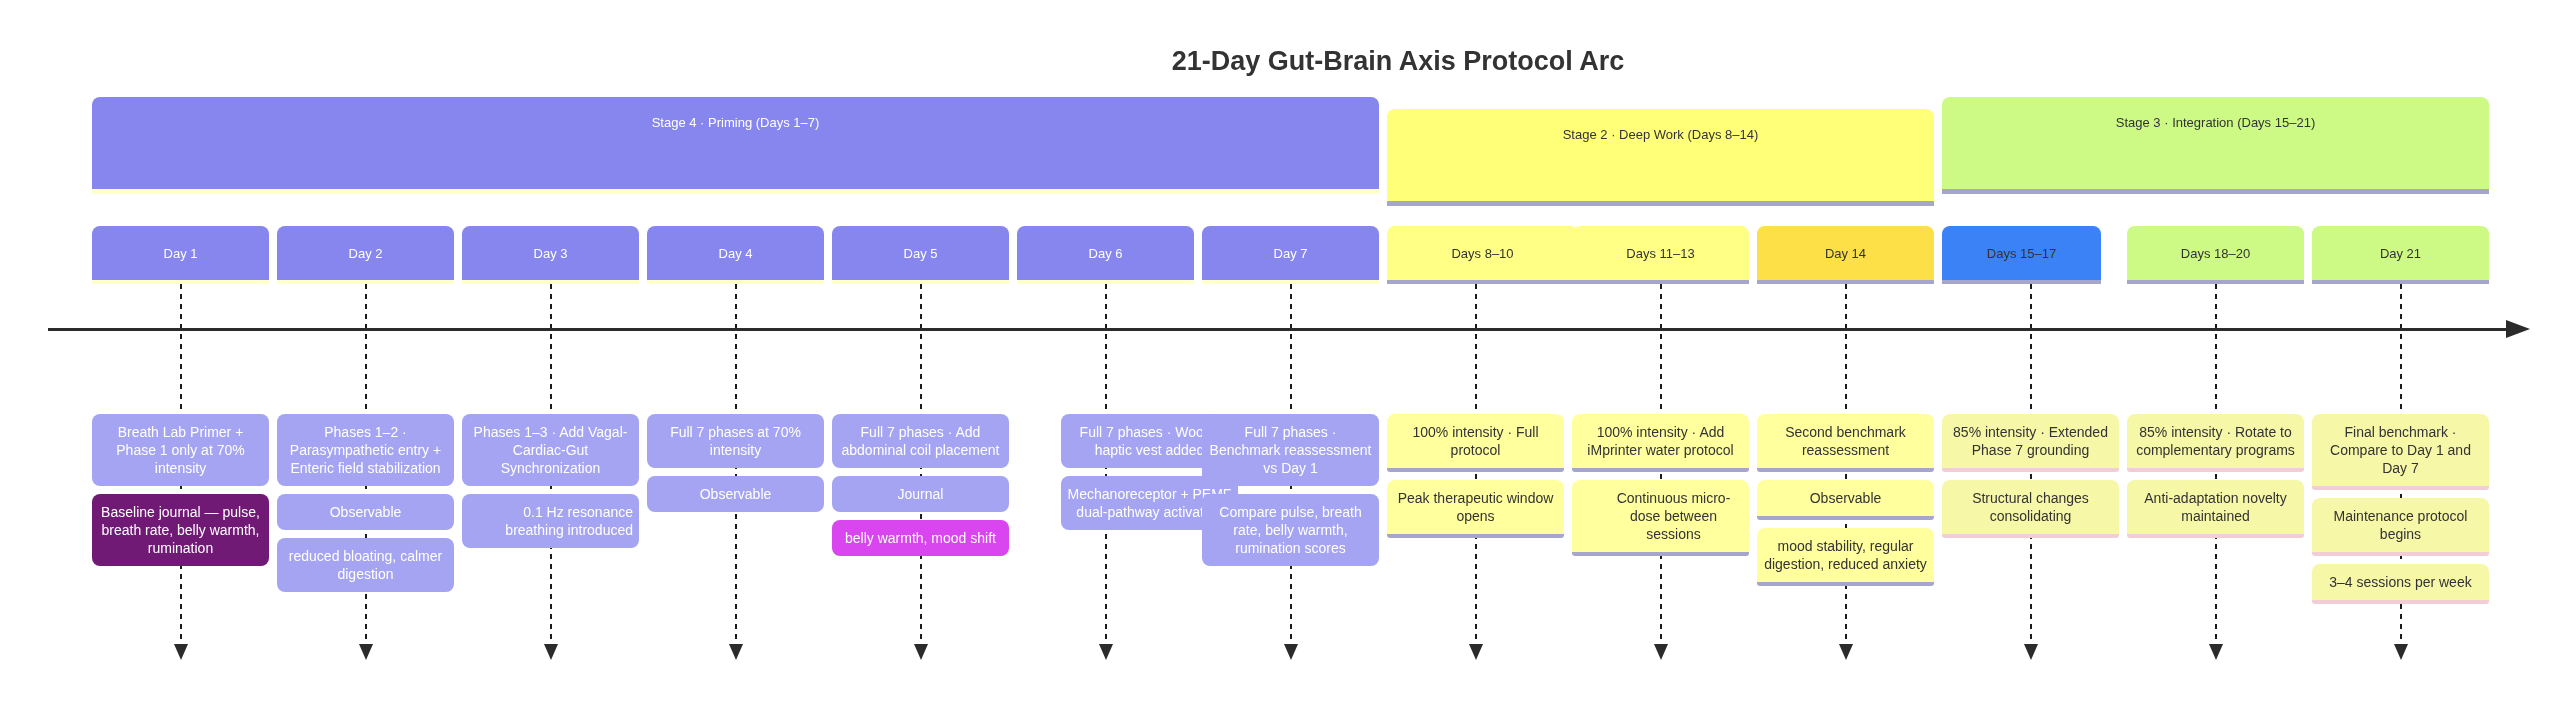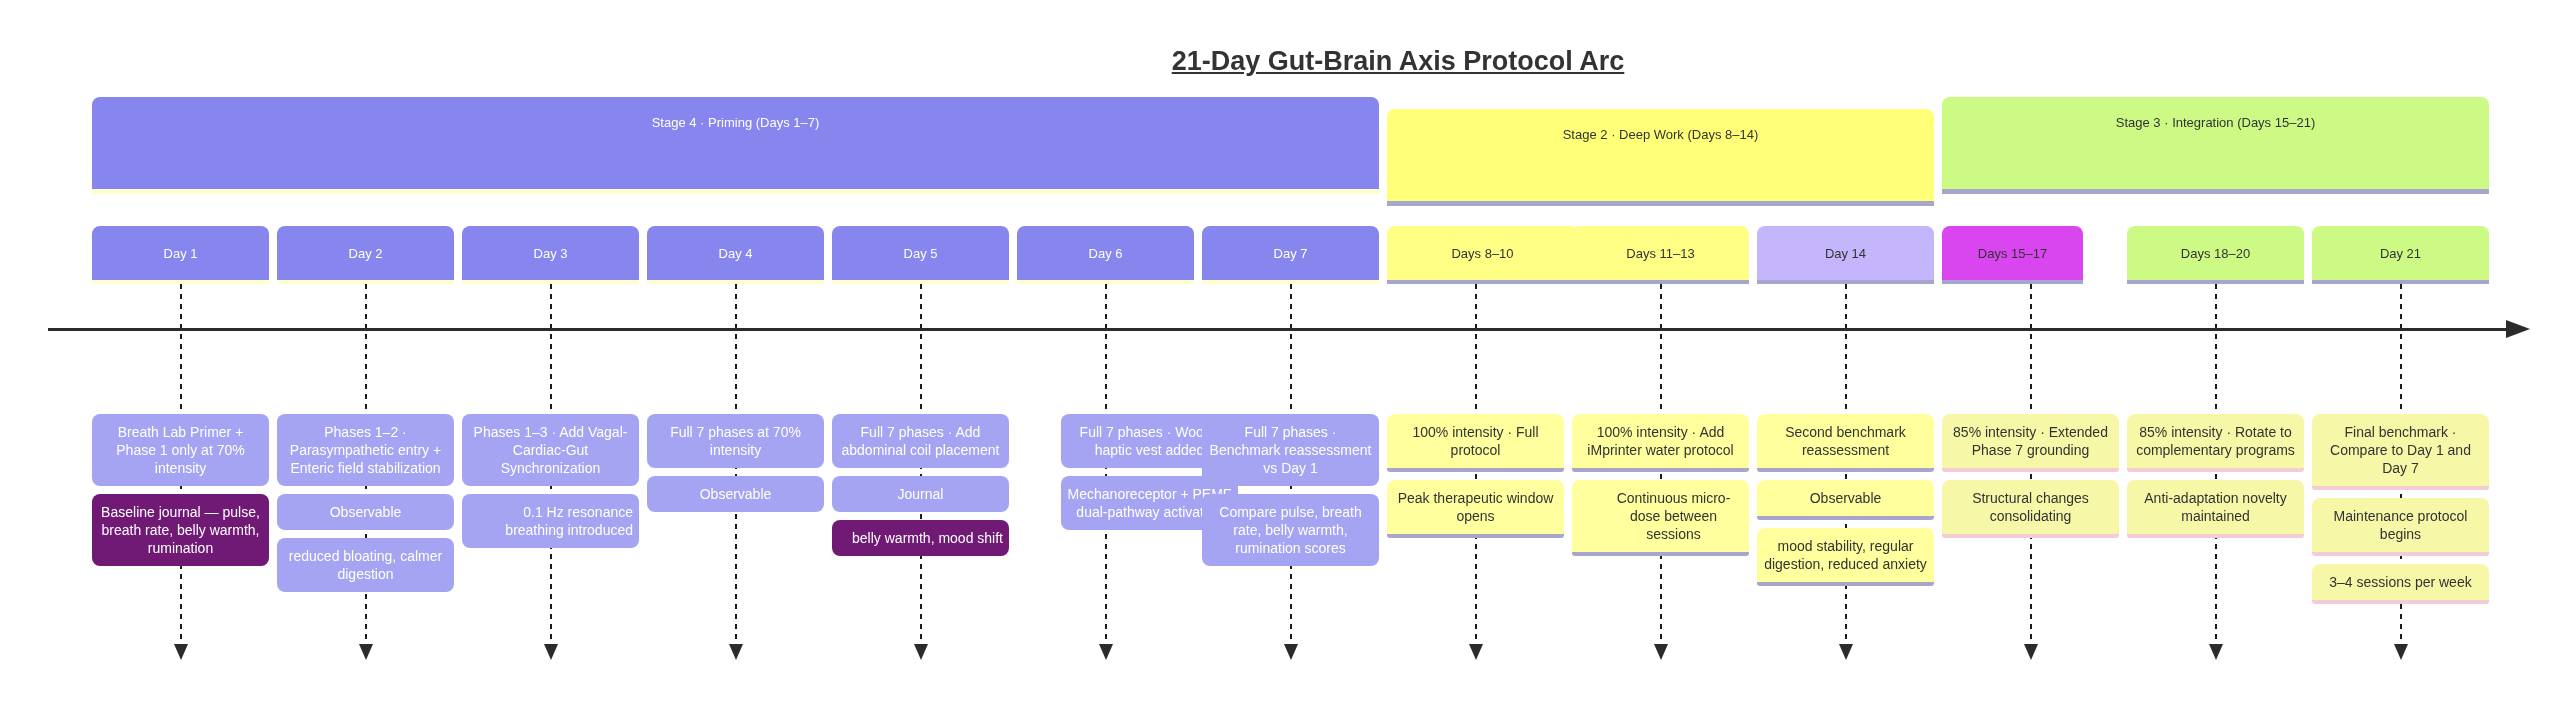--- a/index.html
+++ b/index.html
@@ -17,21 +17,20 @@
   }
   .title {
     position: absolute;
     top: 46px;
     left: 1398px;
     transform: translateX(-50%);
     font-size: 27px;
     font-weight: bold;
     color: #333333;
     white-space: nowrap;
-    text-decoration: underline;
   }
   .stage-bar {
     position: absolute;
     top: 97px;
     height: 74px;
     border-radius: 8px 8px 0 0;
     display: flex;
     justify-content: center;
     align-items: flex-start;
     padding-top: 18px;
@@ -140,24 +139,24 @@
       </div>
       <div class="day-box" style="left: 1202px; width: 177px; background: rgb(134, 134, 238); border-bottom: 4px solid rgb(255, 255, 204); color: rgb(255, 255, 255);">
         <span>Day 7</span>
       </div>
       <div class="day-box" style="left: 1387px; width: 191px; background: rgb(255, 255, 134); border-bottom: 4px solid rgb(166, 166, 205); color: rgb(51, 51, 51);">
         <span>Days 8–10</span>
       </div>
       <div class="day-box" style="left: 1572px; width: 177px; background: rgb(255, 255, 134); border-bottom: 4px solid rgb(166, 166, 205); color: rgb(51, 51, 51);">
         <span>Days 11–13</span>
       </div>
-      <div class="day-box" style="left: 1757px; width: 177px; background: #c4b5fd; border-bottom: 4px solid rgb(166, 166, 205); color: rgb(51, 51, 51);">
+      <div class="day-box" style="left: 1757px; width: 177px; background: #fde047; border-bottom: 4px solid rgb(166, 166, 205); color: rgb(51, 51, 51);">
         <span>Day 14</span>
       </div>
-      <div class="day-box" style="left: 1942px; width: 141px; background: #d946ef; border-bottom: 4px solid rgb(166, 166, 205); color: rgb(51, 51, 51); text-align: right;">
+      <div class="day-box" style="left: 1942px; width: 159px; background: #3b82f6; border-bottom: 4px solid rgb(166, 166, 205); color: rgb(51, 51, 51); text-align: right;">
         <span>Days 15–17</span>
       </div>
       <div class="day-box" style="left: 2127px; width: 177px; background: rgb(205, 249, 133); border-bottom: 4px solid rgb(166, 166, 205); color: rgb(51, 51, 51);">
         <span>Days 18–20</span>
       </div>
       <div class="day-box" style="left: 2312px; width: 177px; background: rgb(205, 249, 133); border-bottom: 4px solid rgb(166, 166, 205); color: rgb(51, 51, 51);">
         <span>Day 21</span>
       </div>
     </div>
   <div id="lines-layer">
@@ -204,21 +203,21 @@
         <div class="note-box" style="background: rgb(164, 164, 242); color: rgb(255, 255, 255);">Phases 1–3 · Add Vagal-Cardiac-Gut Synchronization</div>
         <div class="note-box" style="background: rgb(164, 164, 242); color: rgb(255, 255, 255); text-align: right;">0.1 Hz resonance breathing introduced</div>
       </div>
       <div class="note-stack" style="left: 647px; width: 177px;">
         <div class="note-box" style="background: rgb(164, 164, 242); color: rgb(255, 255, 255);">Full 7 phases at 70% intensity</div>
         <div class="note-box" style="background: rgb(164, 164, 242); color: rgb(255, 255, 255);">Observable</div>
       </div>
       <div class="note-stack" style="left: 832px; width: 177px;">
         <div class="note-box" style="background: rgb(164, 164, 242); color: rgb(255, 255, 255);">Full 7 phases · Add abdominal coil placement</div>
         <div class="note-box" style="background: rgb(164, 164, 242); color: rgb(255, 255, 255);">Journal</div>
-        <div class="note-box" style="background: #701a75; color: rgb(255, 255, 255); text-align: right;">belly warmth, mood shift</div>
+        <div class="note-box" style="background: #d946ef; color: rgb(255, 255, 255);">belly warmth, mood shift</div>
       </div>
       <div class="note-stack" style="left: 1061px; width: 177px;">
         <div class="note-box" style="background: rgb(164, 164, 242); color: rgb(255, 255, 255);">Full 7 phases · Woojer haptic vest added</div>
         <div class="note-box" style="background: rgb(164, 164, 242); color: rgb(255, 255, 255);">Mechanoreceptor + PEMF dual-pathway activation</div>
       </div>
       <div class="note-stack" style="left: 1202px; width: 177px;">
         <div class="note-box" style="background: rgb(164, 164, 242); color: rgb(255, 255, 255);">Full 7 phases · Benchmark reassessment vs Day 1</div>
         <div class="note-box" style="background: rgb(164, 164, 242); color: rgb(255, 255, 255);">Compare pulse, breath rate, belly warmth, rumination scores</div>
       </div>
       <div class="note-stack" style="left: 1387px; width: 177px;">

